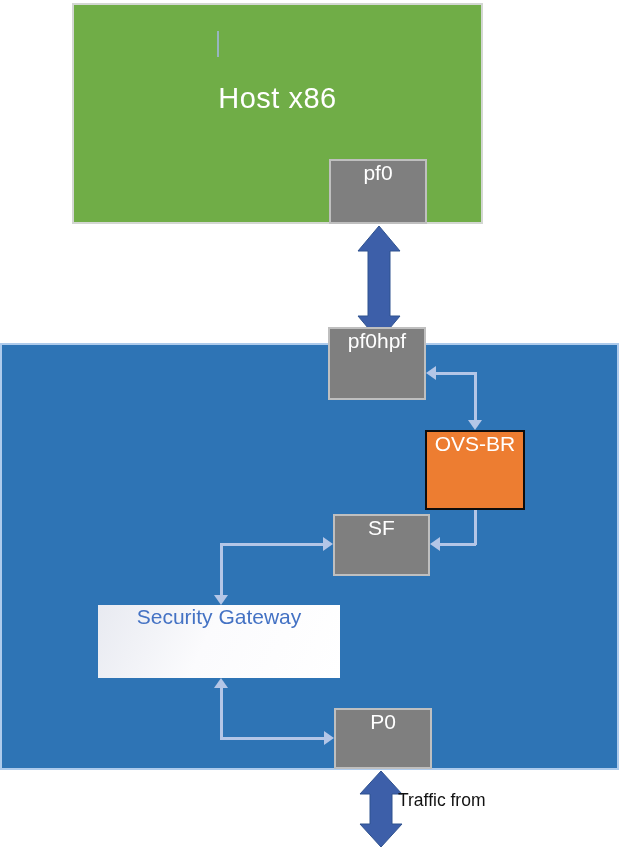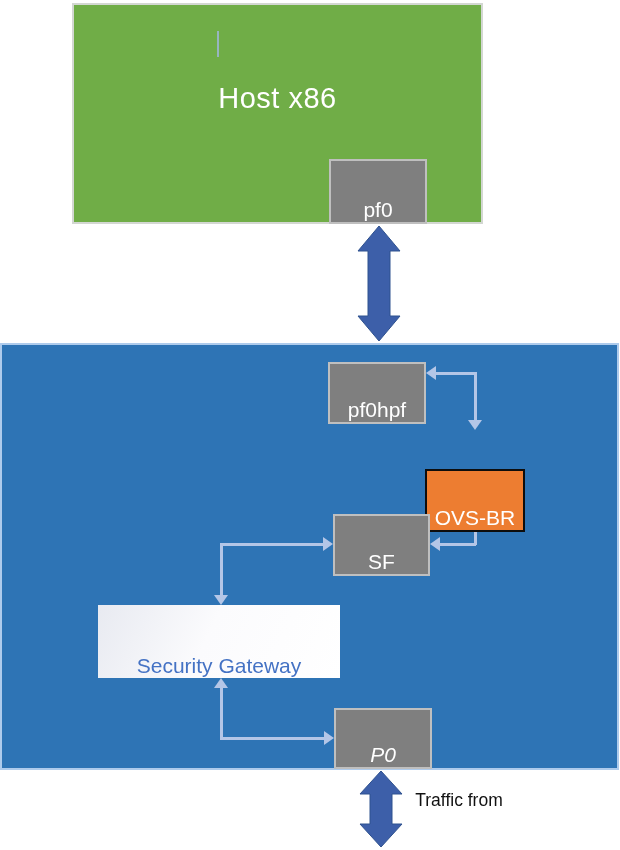--- a/index.html
+++ b/index.html
@@ -39,33 +39,33 @@
   .bluefield {
     position:absolute; left:0px; top:343px; width:619px; height:427px;
     background:var(--bluefield-blue); border:2px solid #aecbec;
   }
   .bf-label {
     position:absolute; left:10px; top:348px; color:#ffffff;
     font-size:29px; font-weight:400; letter-spacing:0.5px;
   }
   
   .node {
-    position:absolute; display:flex; align-items:flex-end; justify-content:center;
+    position:absolute; display:flex; align-items:flex-start; justify-content:center;
     color:#ffffff; font-size:21px; z-index:5;
   }
   .node.gray { background:var(--node-gray); border:2px solid var(--node-border-gray); }
   .node-pf0     { left:329px; top:159px; width:98px;  height:65px; }
-  .node-pf0hpf  { left:328px; top:362px; width:98px;  height:62px; }
-  .node-ovsbr   { left:425px; top:430px; width:100px; height:63px;
-                  background:var(--ovs-orange); border:2px solid var(--ovs-border);margin-top:39px; }
+  .node-pf0hpf  { left:328px; top:327px; width:98px;  height:73px; }
+  .node-ovsbr   { left:425px; top:430px; width:100px; height:80px;
+                  background:var(--ovs-orange); border:2px solid var(--ovs-border); }
   .node-sf      { left:333px; top:514px; width:97px;  height:62px; }
   .node-sg      { left:98px;  top:605px; width:242px; height:73px;
                   background:linear-gradient(115deg,#e8eaf1 0%,#fbfbfd 45%,#ffffff 100%);
                   color:var(--gateway-text-blue); font-size:21px; }
-  .node-p0      { left:334px; top:708px; width:98px;  height:61px;font-style:italic; }
+  .node-p0      { left:334px; top:708px; width:98px;  height:61px; }
   
   .cline { position:absolute; background:var(--connector-light); z-index:3; }
   .c1-h { left:435px; top:372px; width:41px;  height:2.5px; }
   .c1-v { left:474px; top:372px; width:2.5px; height:49px;  }
   .c2-v { left:474px; top:502px; width:2.5px; height:43px;  }
   .c2-h { left:439px; top:543px; width:37px;  height:2.5px; }
   .c3-h { left:220px; top:543px; width:104px; height:2.5px; }
   .c3-v { left:220px; top:543px; width:2.5px; height:53px;  }
   .c4-v { left:220px; top:687px; width:2.5px; height:52px;  }
   .c4-h { left:220px; top:737px; width:105px; height:2.5px; }
@@ -83,21 +83,21 @@
   .a7 { left:214px; top:678px; } 
   .a8 { left:324px; top:731px; } 
   
   .big-arrow { position:absolute; z-index:4; }
   .big-arrow polygon { fill:var(--big-arrow-fill); stroke:var(--big-arrow-stroke); stroke-width:1; }
   .arrow-top    { left:357px; top:225px; }
   .arrow-bottom { left:359px; top:770px; }
   
   .traffic-label {
     position:absolute; left:398px; top:789px; width:122px;
-    text-align:center; color:var(--traffic-text);
+    text-align:left; color:var(--traffic-text);
     font-size:17.5px; line-height:22px; z-index:6;
   }
 </style>
 </head>
 <body>
 
 <div class="canvas">
 
   <div class="host-box"></div>
   <div class="cursor-artifact"></div>

